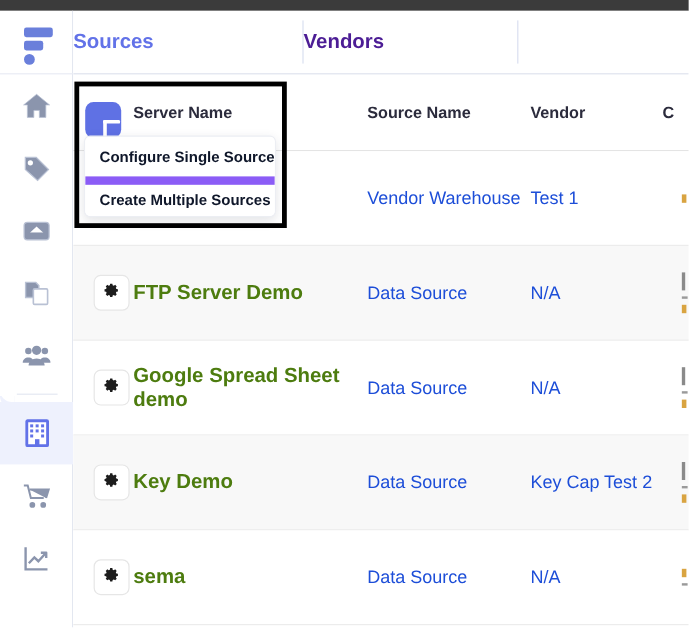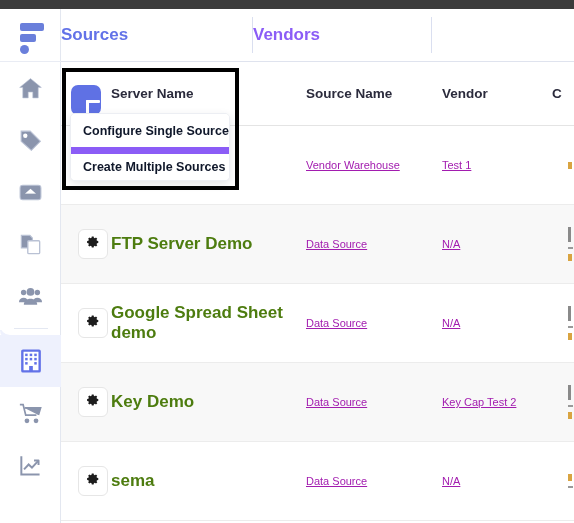--- a/index.html
+++ b/index.html
@@ -70,21 +70,21 @@
     position:relative; height:53px; width:513px;
     border-bottom:1px solid #dfe3ee;
     display:flex; align-items:center;
   }
   .tab {
     height:38px; display:flex; align-items:center; 
     font-size:17px; font-weight:bold; cursor:pointer;
     position:relative;
   }
   .tab.t1 { width:191px; color:#6272e8; }
-  .tab.t2 { width:178px; color:#8b5cf6; }
+  .tab.t2 { width:178px; color:#4c1d95; }
   .tab.t3 { width:120px; color:#1b1c4b; }
   .tab-sep { width:1px; height:36px; background:#dadff0; }
 
   
   .table { width:513px; }
   .thead {
     height:64px; display:flex; align-items:center;
     border-bottom:1px solid #e4e4e4;
     position:relative;
   }
@@ -100,21 +100,21 @@
 
   .row {
     height:79px; display:flex; align-items:center;
     border-bottom:1px solid #ececec;
     position:relative;
   }
   .row.alt { background:#f8f8f8; }
   .row.plain { background:#ffffff; }
 
   .cell-name { font-size:17px; font-weight:bold; color:#4d7c0f; }
-  .cell-txt  { font-size:11px; color:#a21caf;text-decoration:underline; }
+  .cell-txt  { font-size:15px; color:#1d4ed8; }
 
   .gear-btn {
     width:30px; height:30px; margin-left:17px;
     border:1px solid #e6e6e6; border-radius:6px; background:#fff;
     display:flex; align-items:center; justify-content:center;
     cursor:pointer;
   }
 
   
   .frag {

